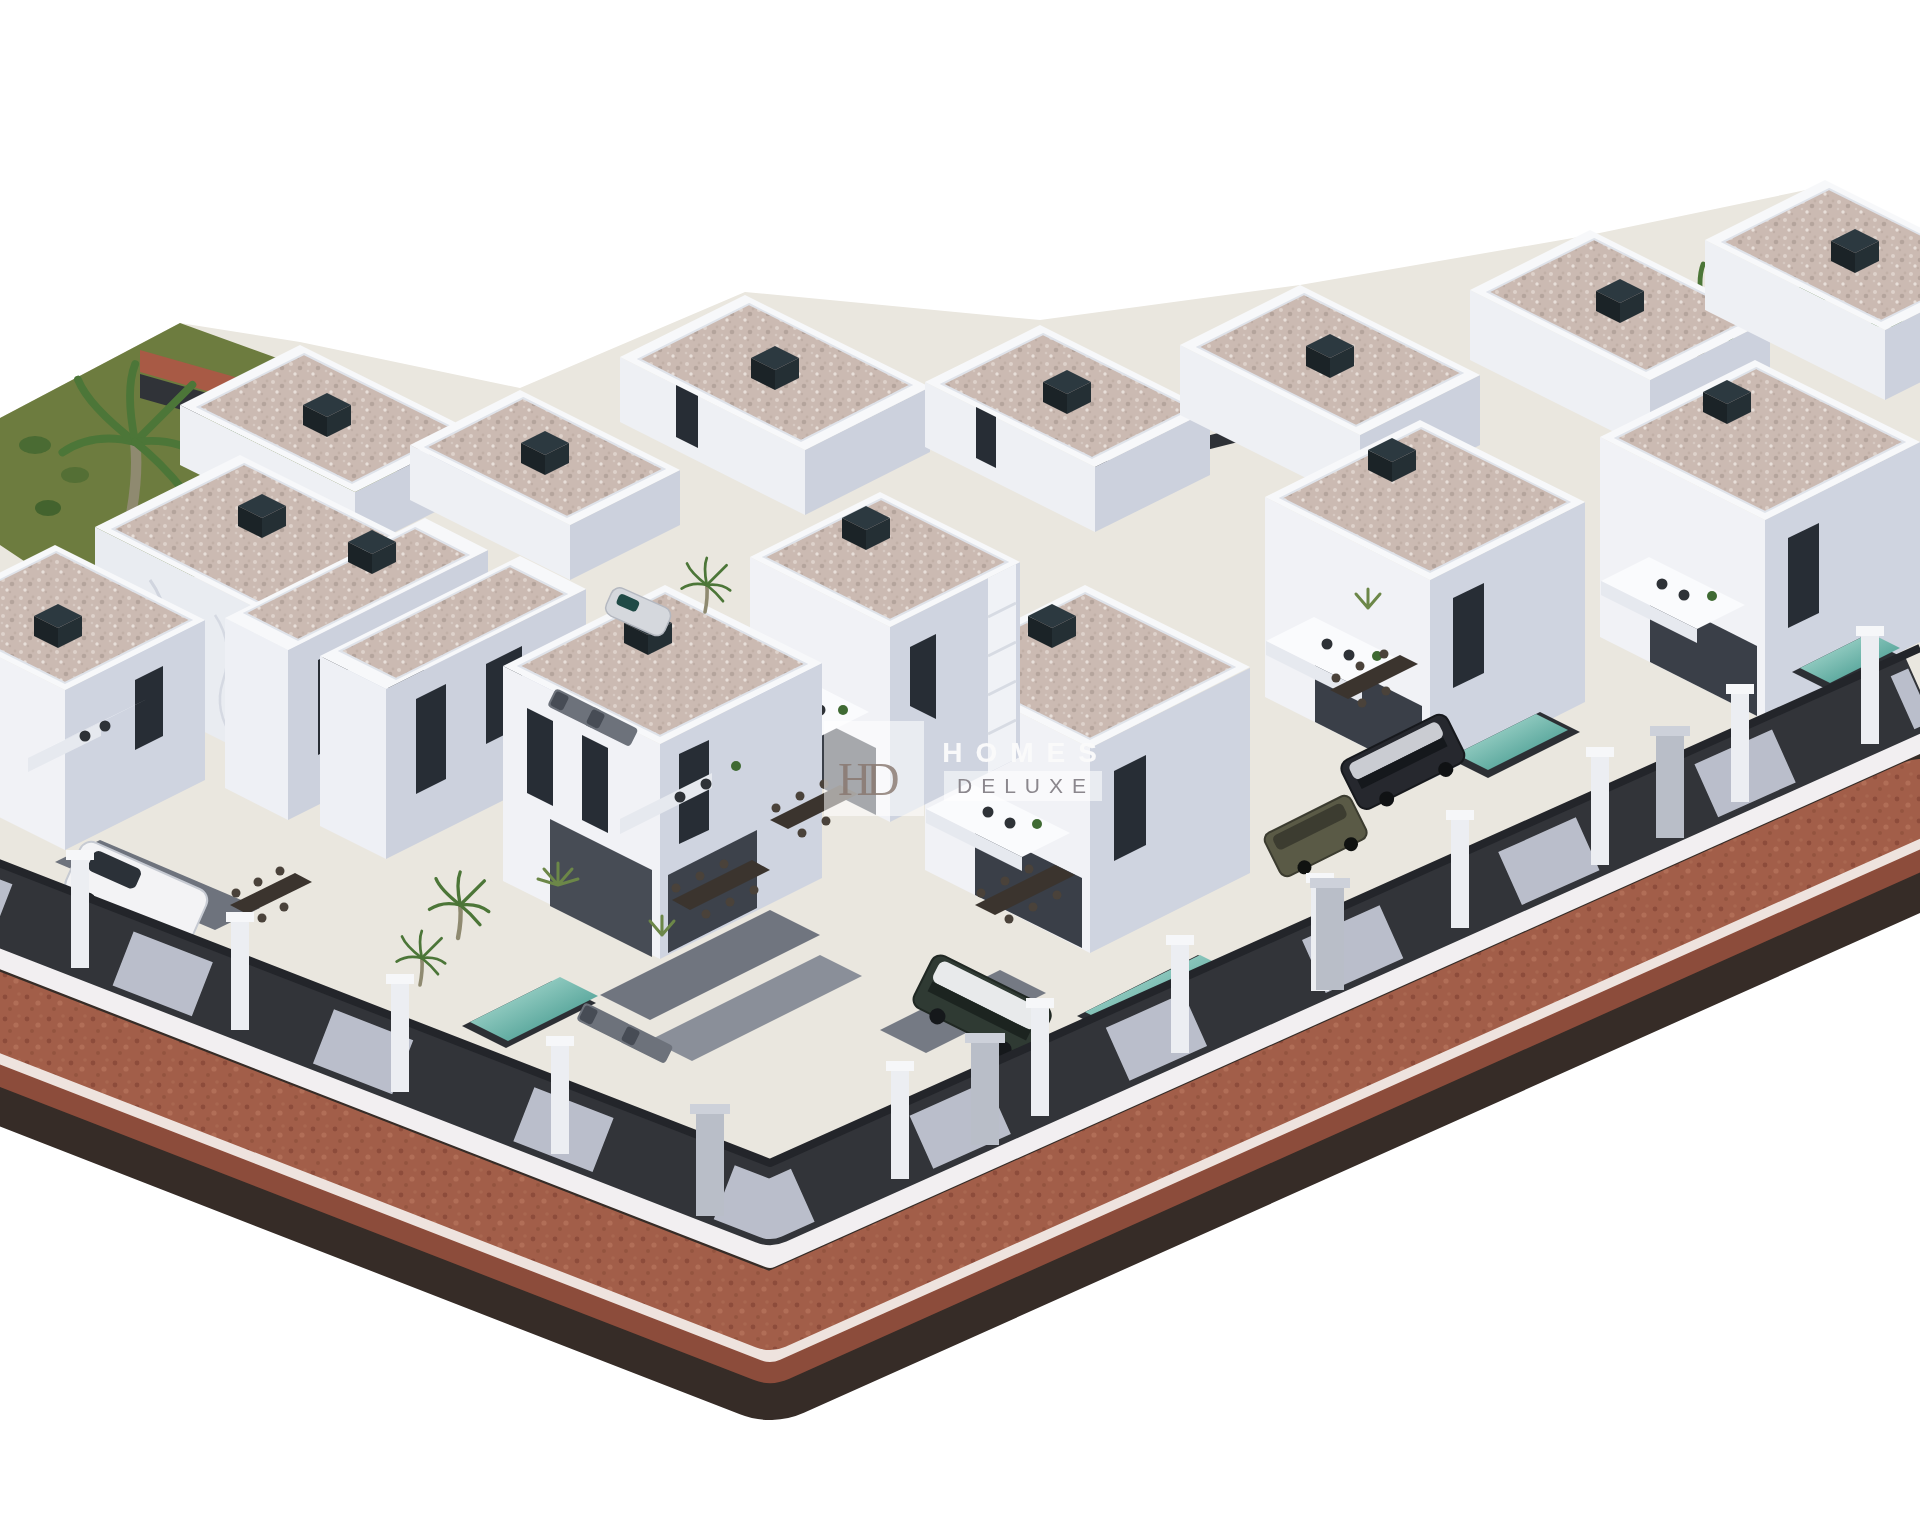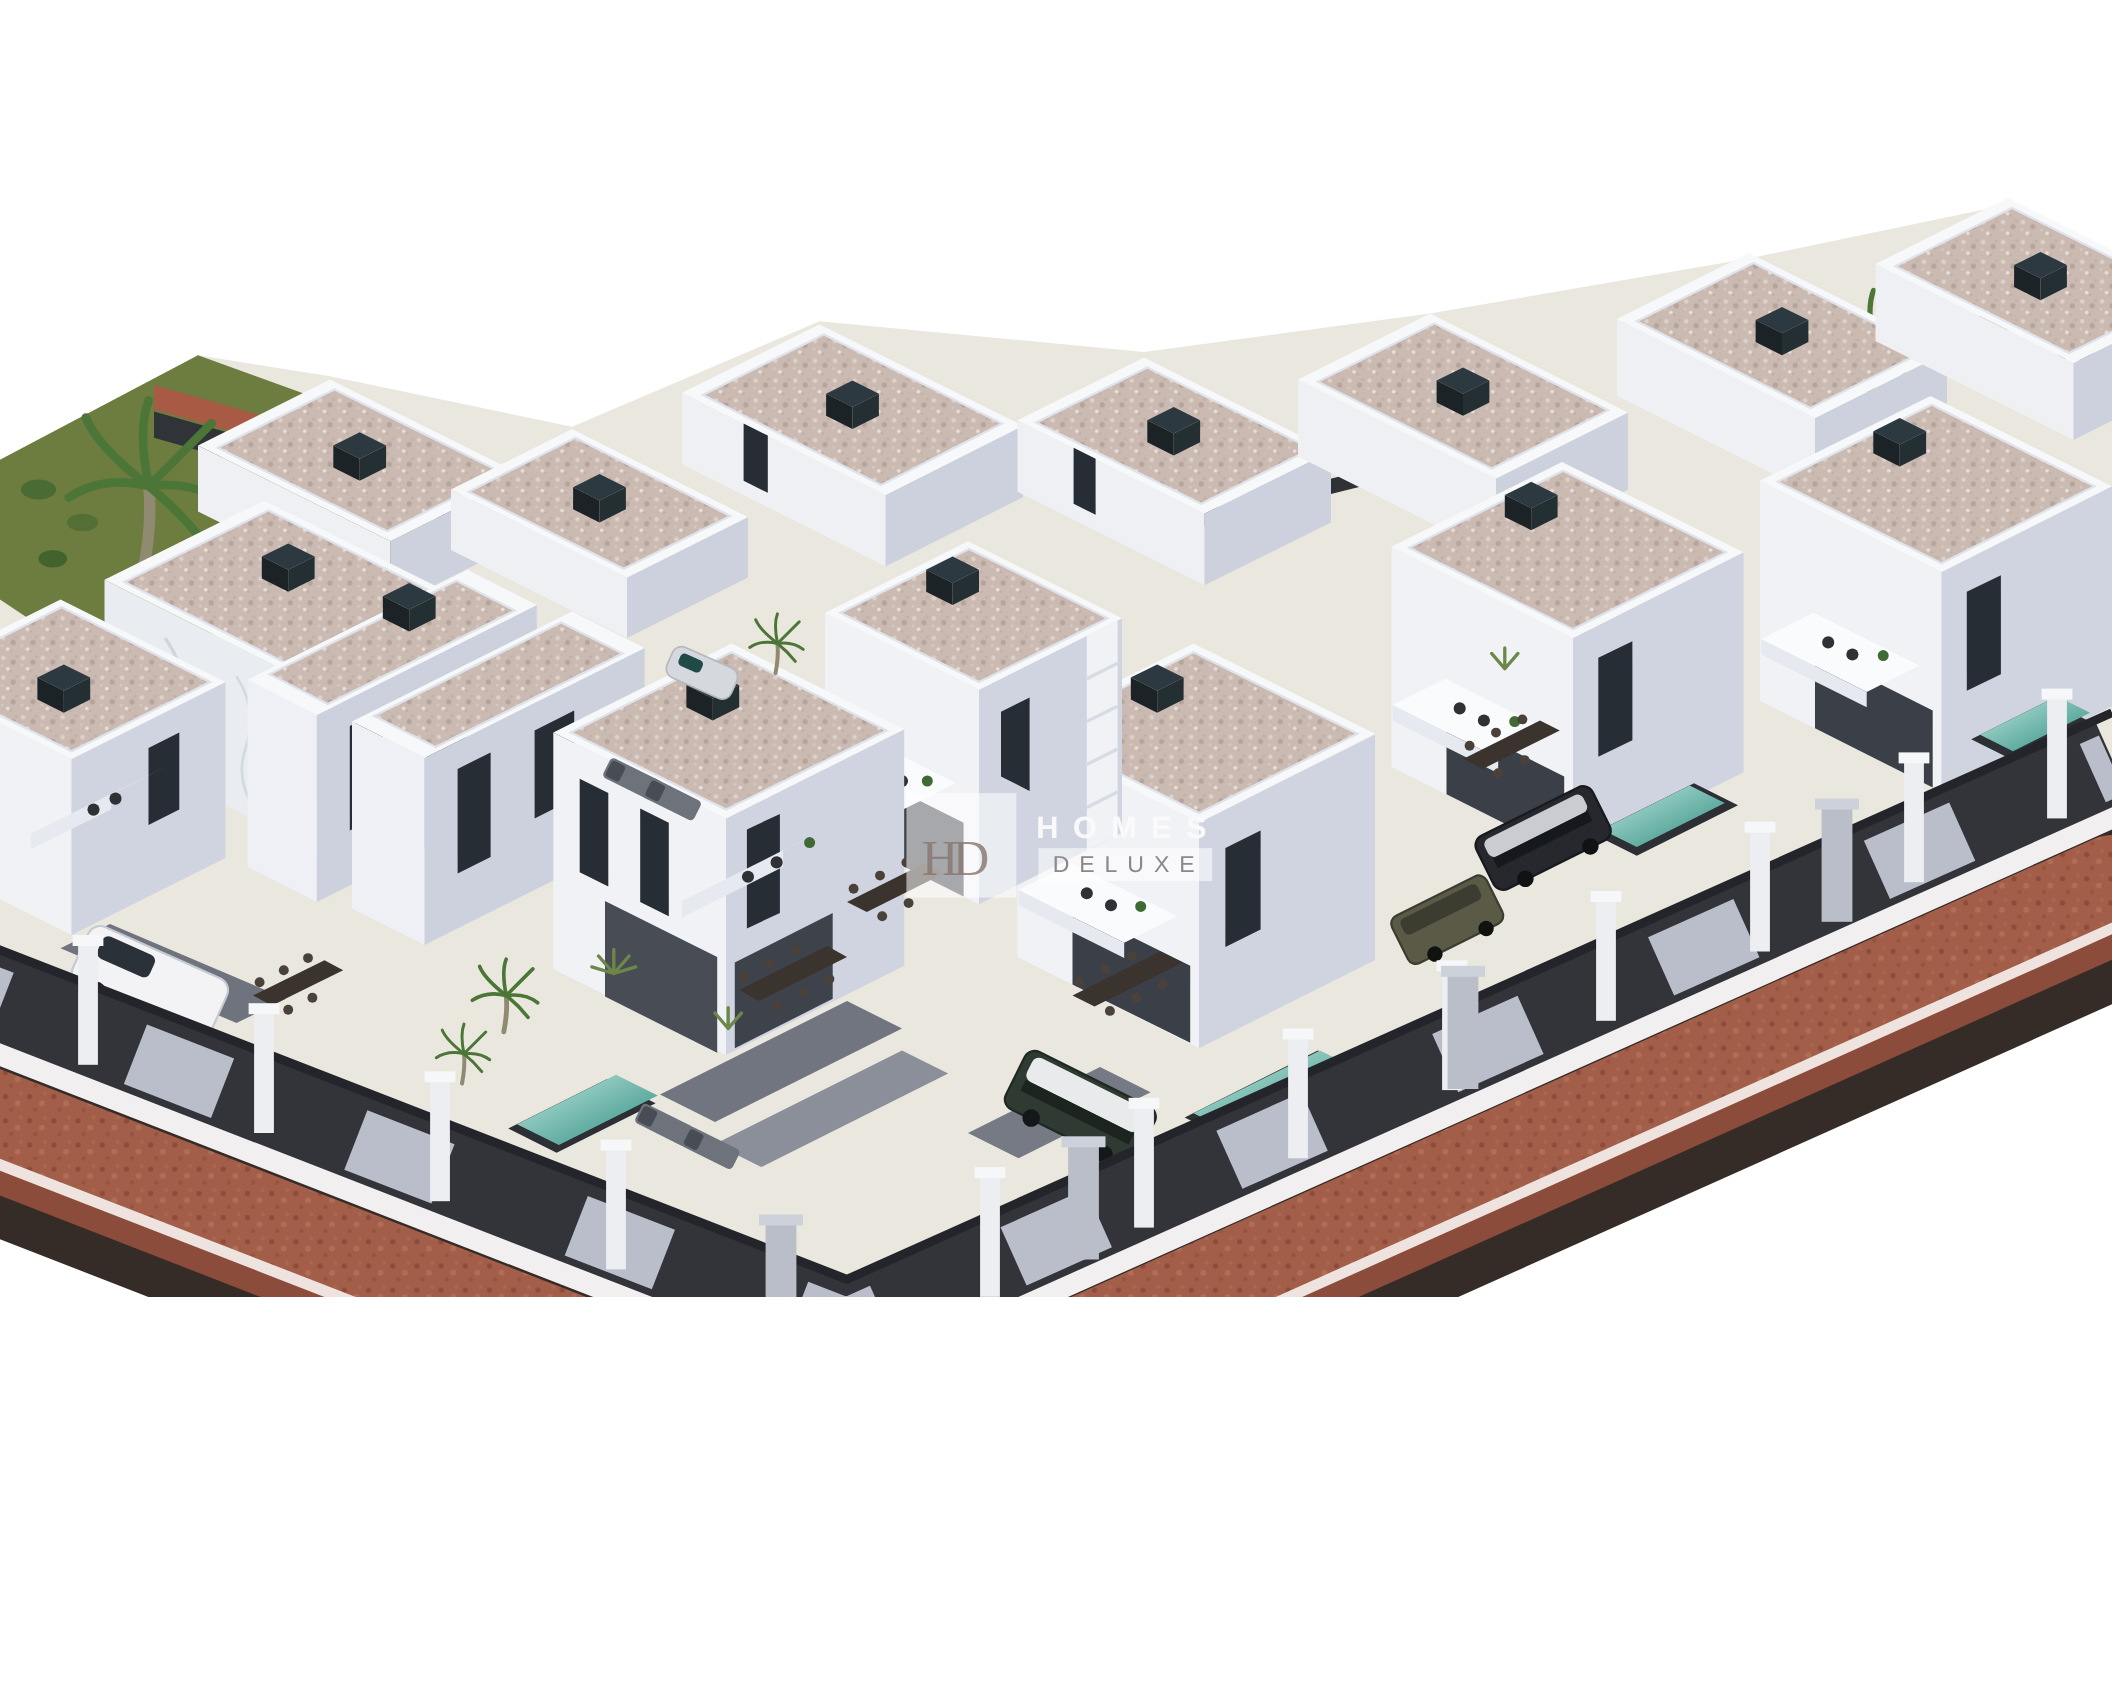--- a/index.html
+++ b/index.html
@@ -1,16 +1,16 @@
 <!DOCTYPE html>
 <html><head>
 <meta charset="utf-8">
 <style>
   html,body{margin:0;padding:0;background:#ffffff;}
-  #stage{position:relative;width:1920px;height:1179px;background:#ffffff;overflow:hidden;}
+  #stage{position:relative;width:1920px;height:1538px;background:#ffffff;overflow:hidden;}
   #stage svg{display:block;width:1920px;height:1538px;}
   .wm-brand{font-family:"Liberation Sans",sans-serif;font-weight:bold;}
   .wm-sub{font-family:"Liberation Sans",sans-serif;font-weight:normal;}
   .wm-mono{font-family:"Liberation Serif",serif;font-weight:normal;}
 </style>
 </head>
 <body>
 
 <div id="stage">
 <svg viewBox="0 0 1920 1538" xmlns="http://www.w3.org/2000/svg">

